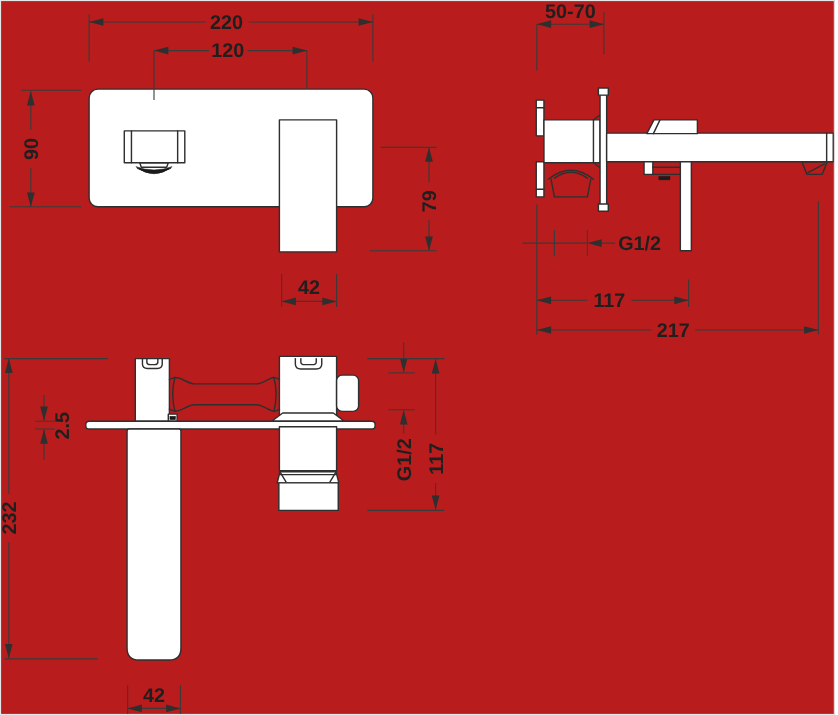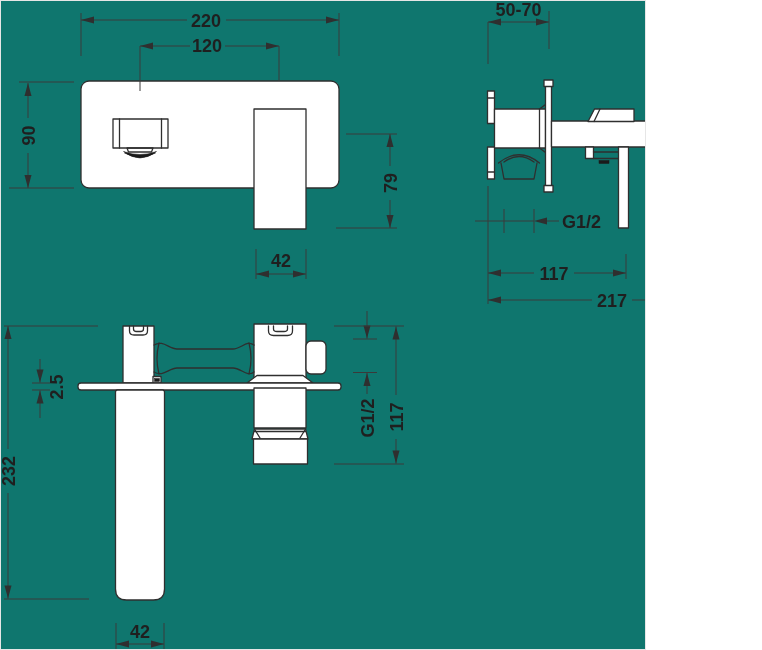--- a/index.html
+++ b/index.html
@@ -1,17 +1,17 @@
 <!DOCTYPE html>
 <html><head>
 <meta charset="utf-8">
 <style>
   html,body{margin:0;padding:0;background:#fff;}
   .page{
-    position:relative;width:646px;height:650px;background:#0f766e;
+    position:relative;width:759px;height:650px;background:#b91c1c;
     border:1px solid #e6e6e6;box-sizing:border-box;overflow:hidden;
     font-family:"Liberation Sans", sans-serif;
   }
   svg{display:block;}
   .shape{stroke:#2f2f2f;stroke-width:1.3;fill:none;stroke-linecap:round;stroke-linejoin:round;}
   .shape-f{stroke:#2f2f2f;stroke-width:1.3;fill:#ffffff;stroke-linejoin:round;}
   .dark{fill:#1b1b1b;stroke:#1b1b1b;stroke-width:0.5;}
   .dim{stroke:#3a3a3a;stroke-width:1;fill:none;stroke-linecap:butt;}
   .arr{fill:#2f2f2f;stroke:none;}
   .lbl{font:700 18px "Liberation Sans", sans-serif;fill:#1f1f1f;}

